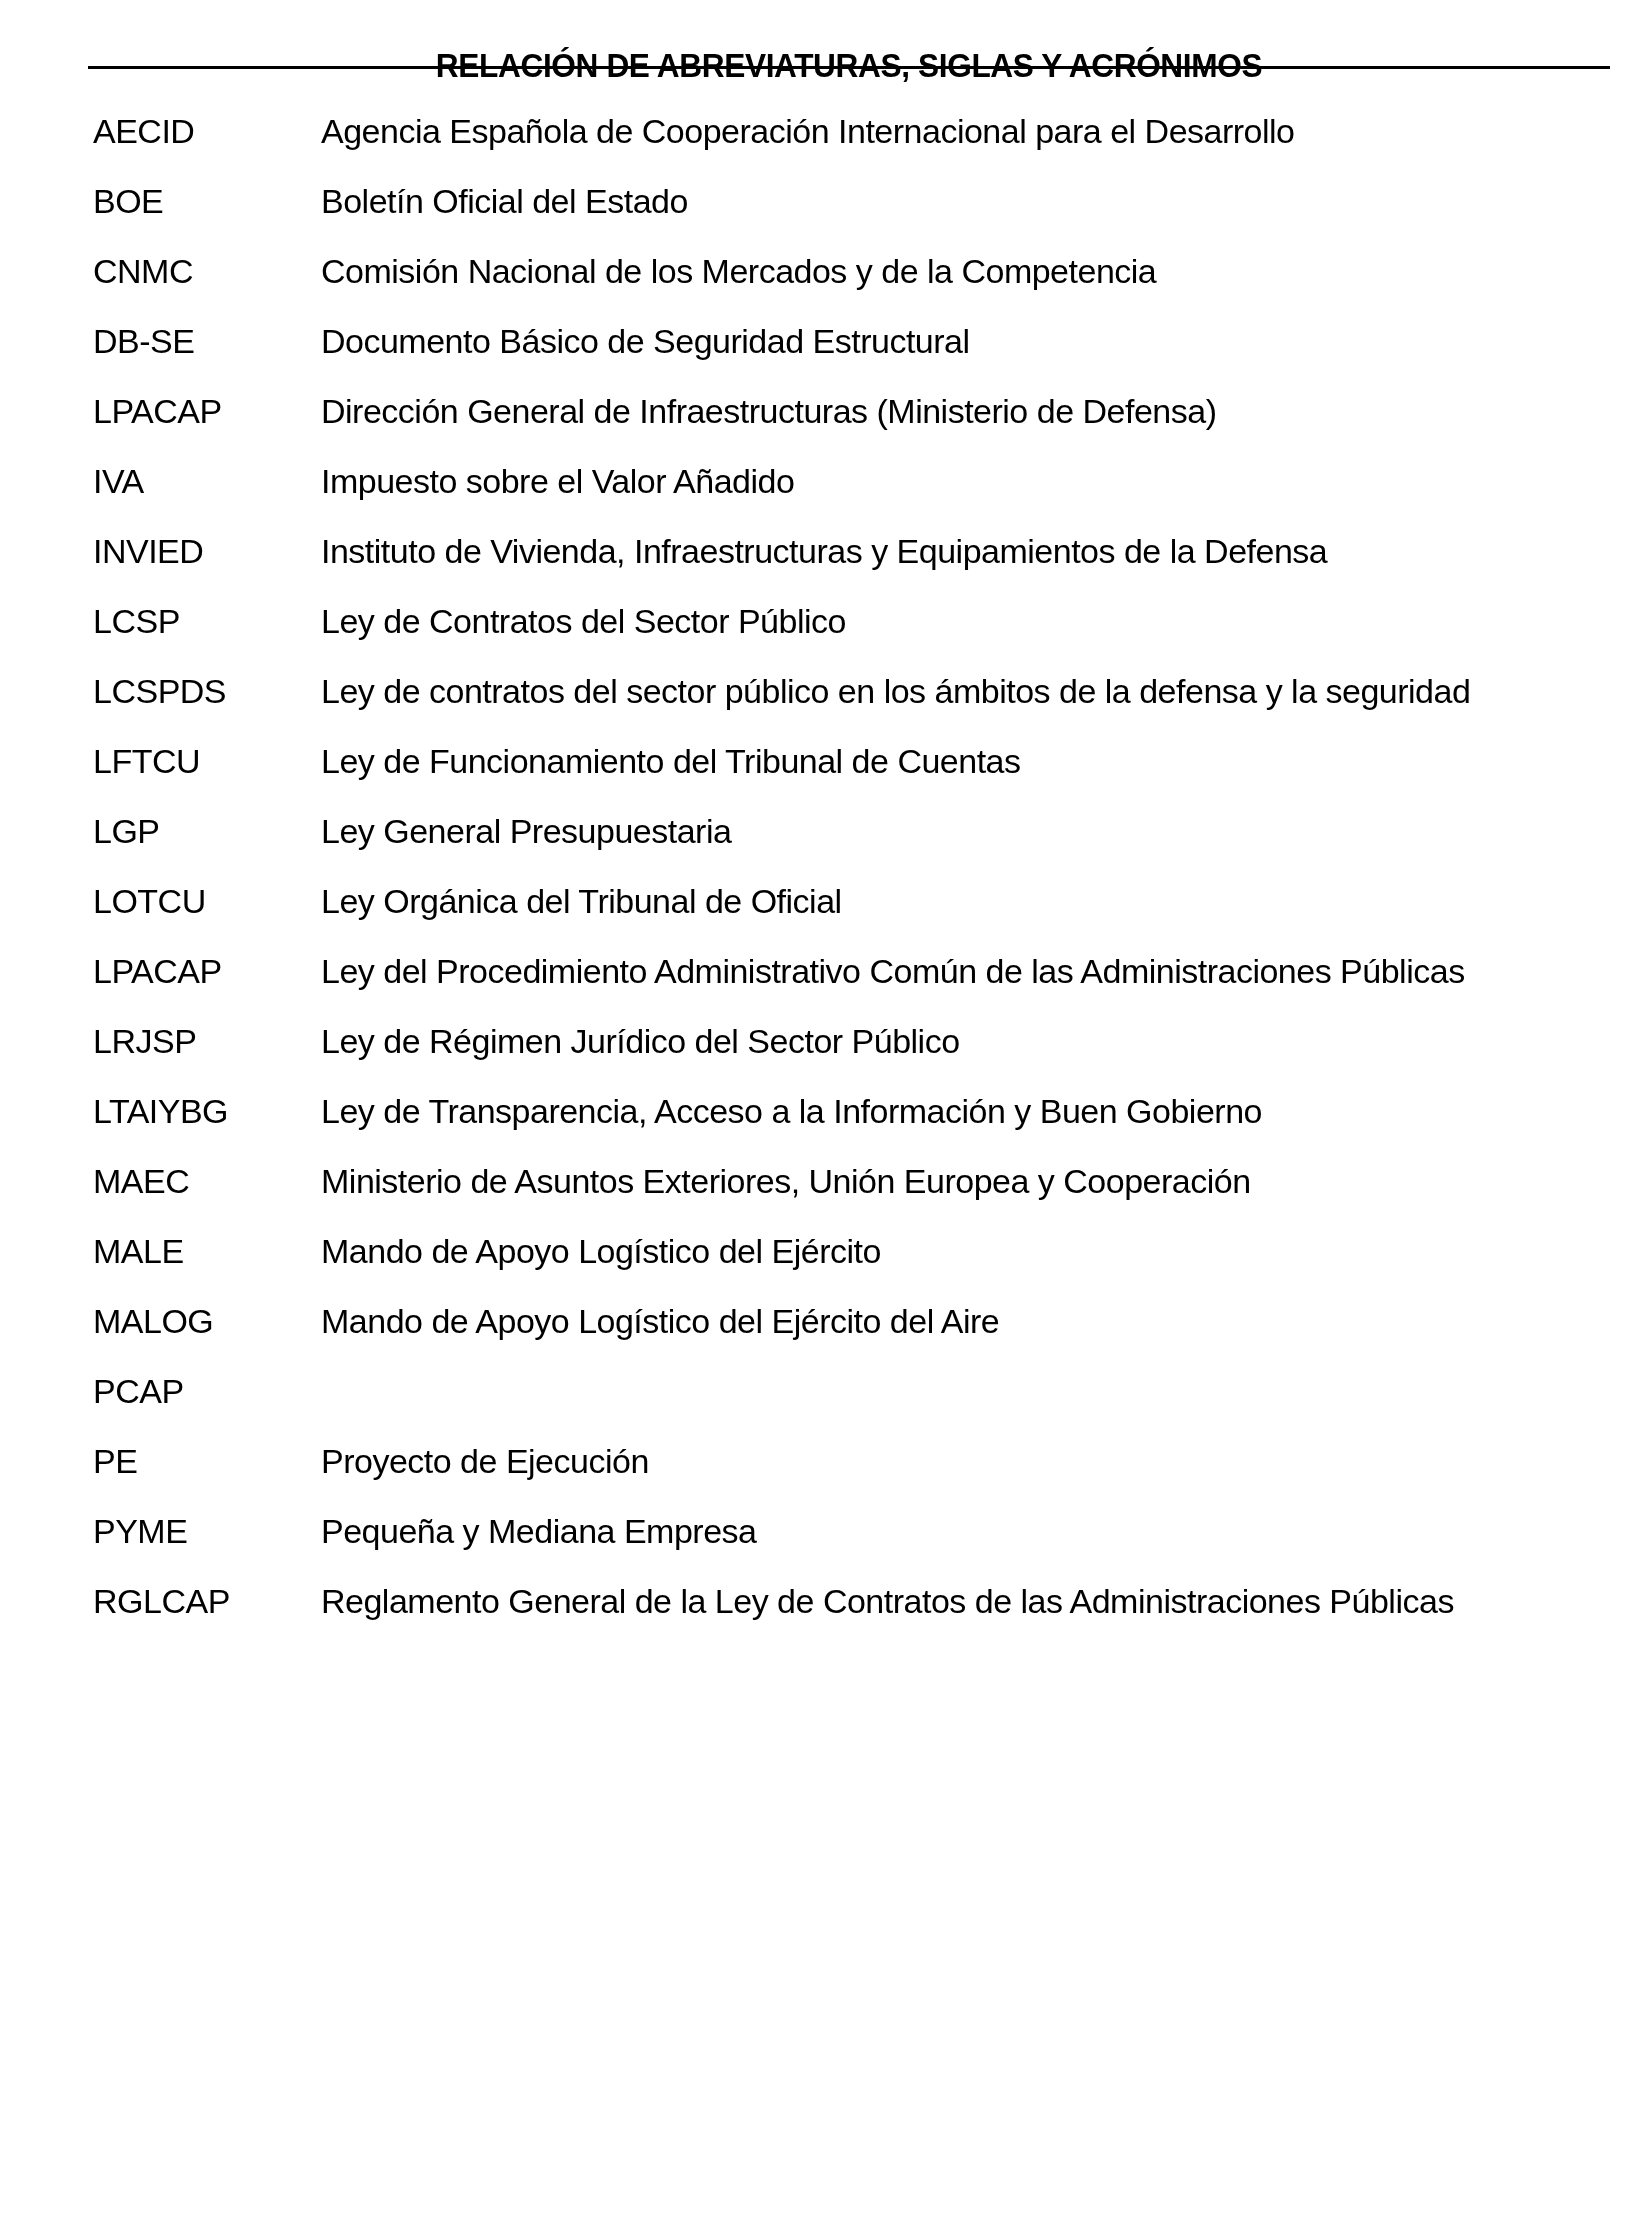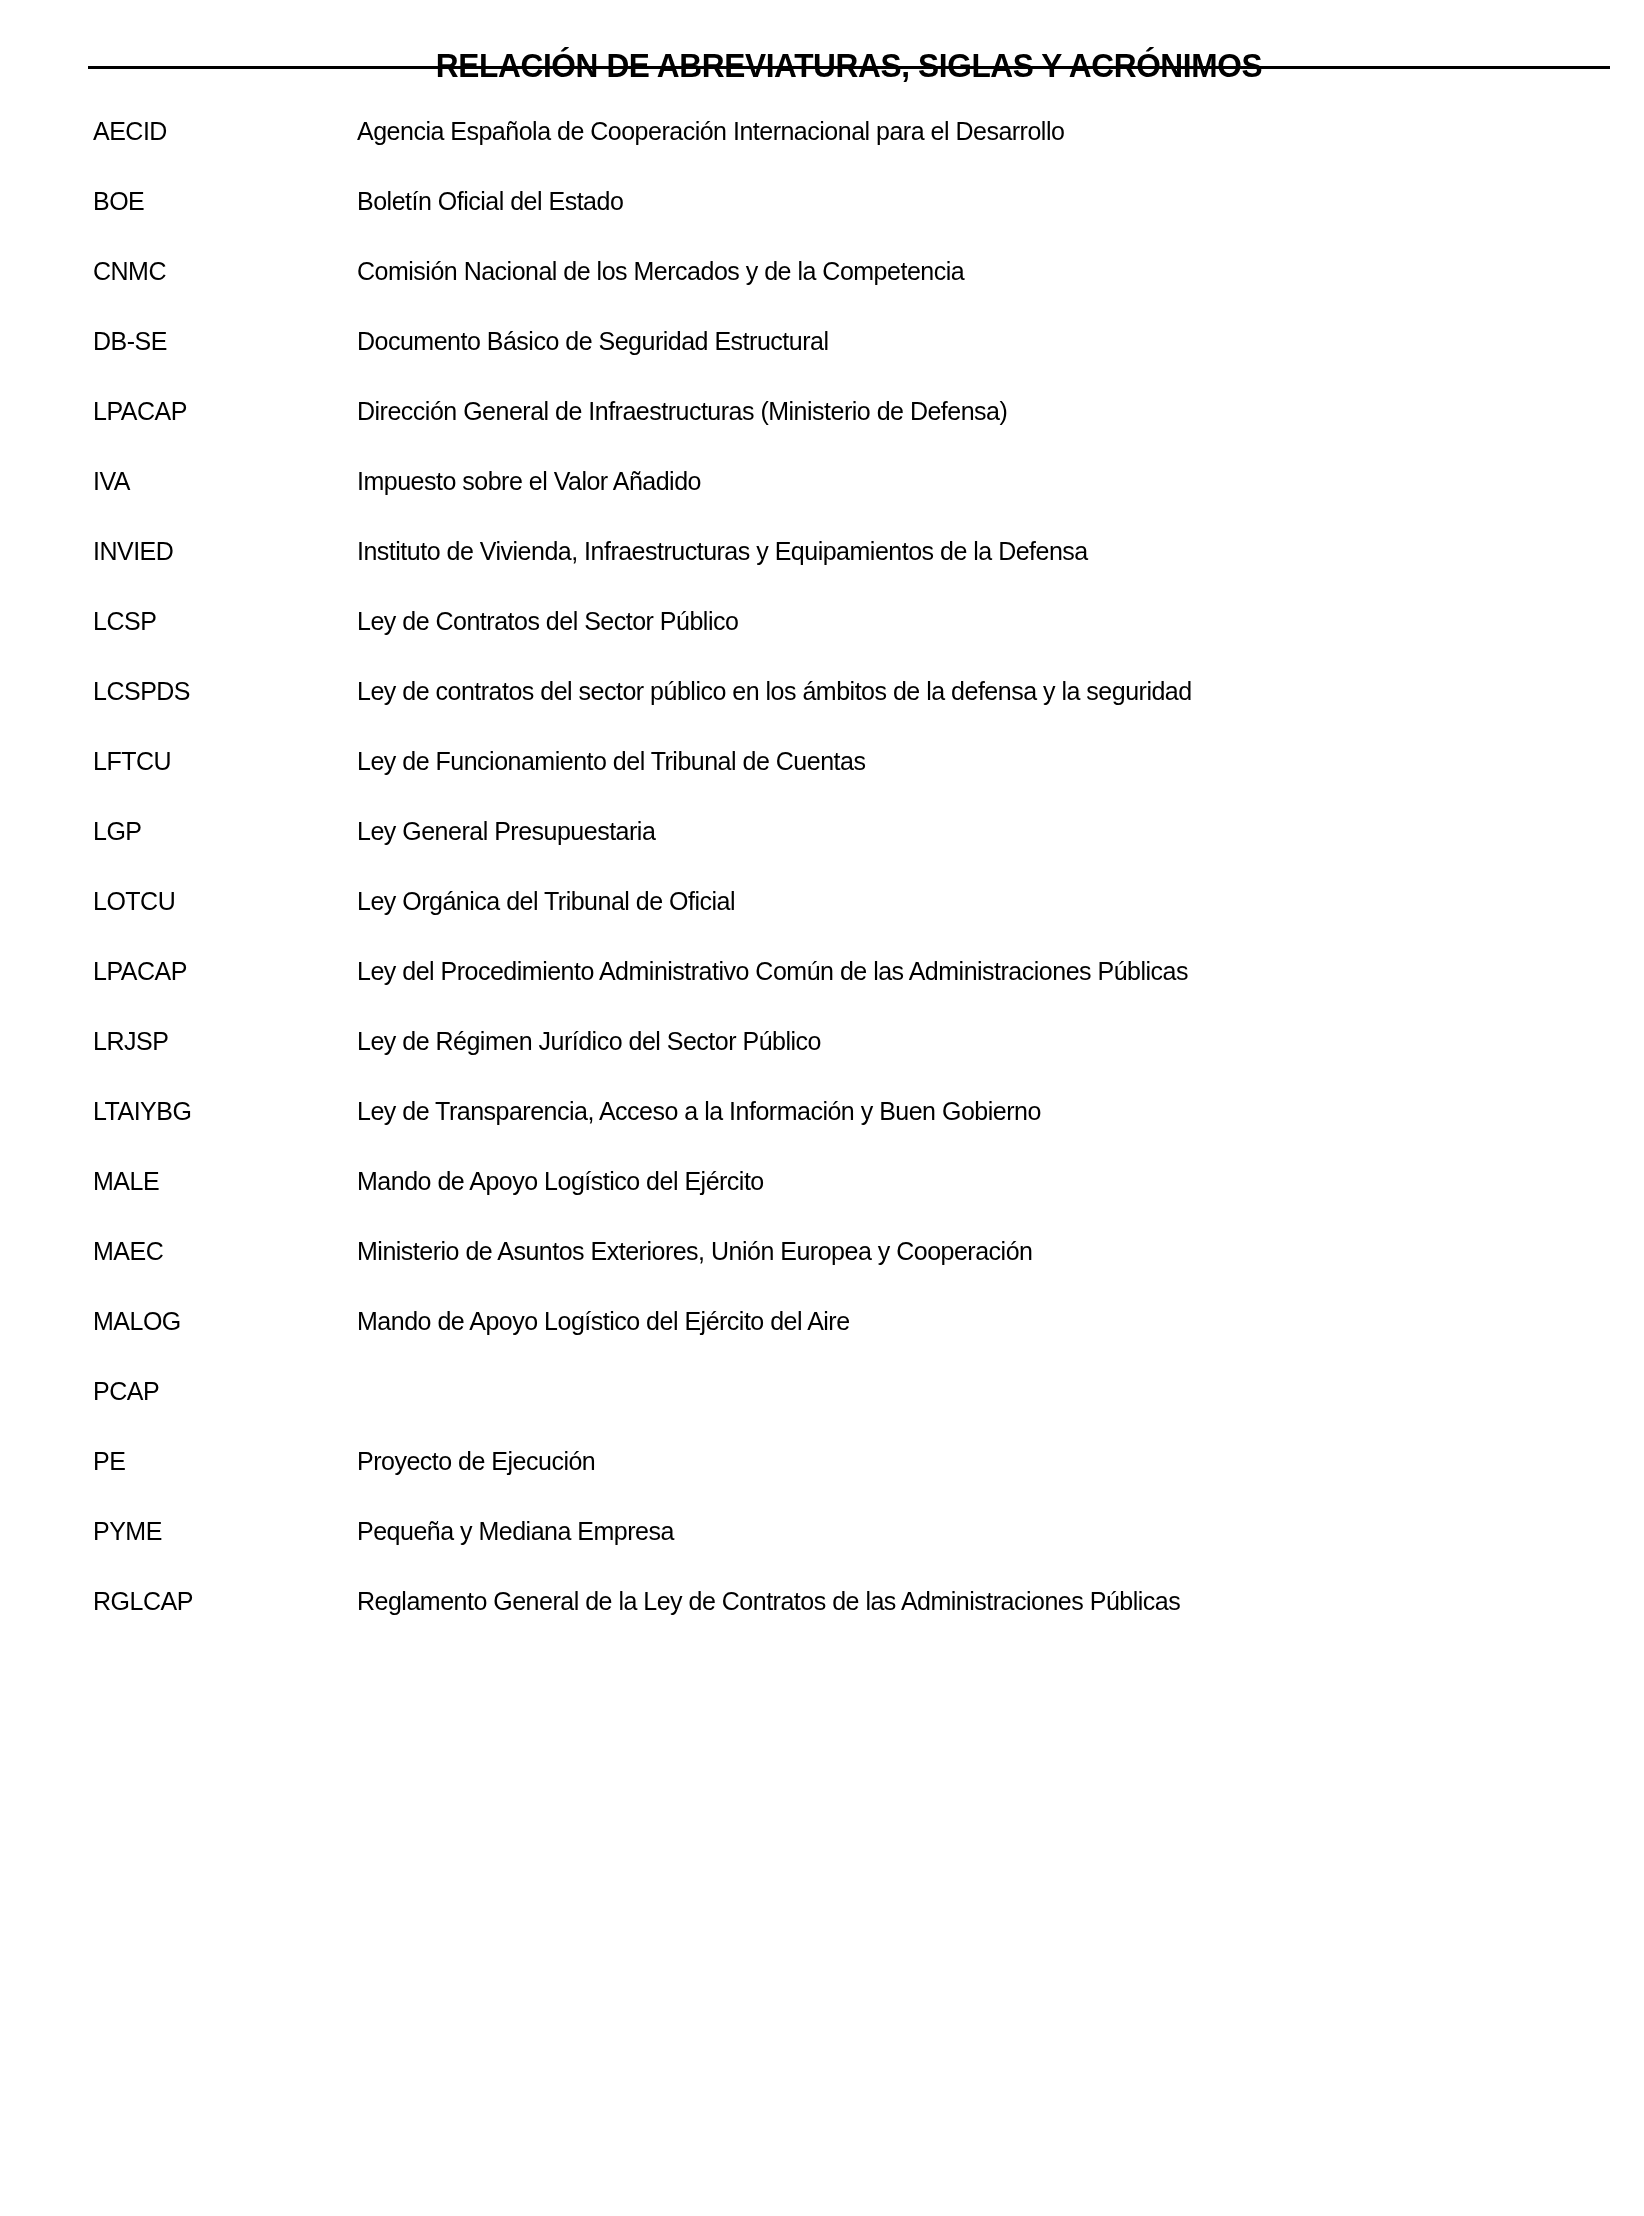--- a/index.html
+++ b/index.html
@@ -42,23 +42,22 @@
       top: 109px;
       width: 1533px;
       margin: 0;
       padding: 0;
       list-style: none;
     }
     .abbr-row {
       display: flex;
       align-items: baseline;
       height: 70px;
-      font-size: 25px;
+      font-size: 34px;
       line-height: 45px;
-      gap: 36px;
     }
     .abbr-code {
       width: 228px;
       flex: 0 0 228px;
       white-space: nowrap;
       letter-spacing: -0.5px;
     }
     .abbr-desc {
       white-space: nowrap;
       letter-spacing: -0.5px;
@@ -126,26 +125,26 @@
   </li>
   <li class="abbr-row">
     <span class="abbr-code">LRJSP</span>
     <span class="abbr-desc">Ley de Régimen Jurídico del Sector Público</span>
   </li>
   <li class="abbr-row">
     <span class="abbr-code">LTAIYBG</span>
     <span class="abbr-desc">Ley de Transparencia, Acceso a la Información y Buen Gobierno</span>
   </li>
   <li class="abbr-row">
+    <span class="abbr-code">MAEC</span>
+    <span class="abbr-desc">Ministerio de Asuntos Exteriores, Unión Europea y Cooperación</span>
+  </li>
+  <li class="abbr-row">
     <span class="abbr-code">MALE</span>
     <span class="abbr-desc">Mando de Apoyo Logístico del Ejército</span>
-  </li>
-  <li class="abbr-row">
-    <span class="abbr-code">MAEC</span>
-    <span class="abbr-desc">Ministerio de Asuntos Exteriores, Unión Europea y Cooperación</span>
   </li>
   <li class="abbr-row">
     <span class="abbr-code">MALOG</span>
     <span class="abbr-desc">Mando de Apoyo Logístico del Ejército del Aire</span>
   </li>
   <li class="abbr-row">
     <span class="abbr-code">PCAP</span>
   </li>
   <li class="abbr-row">
     <span class="abbr-code">PE</span>

